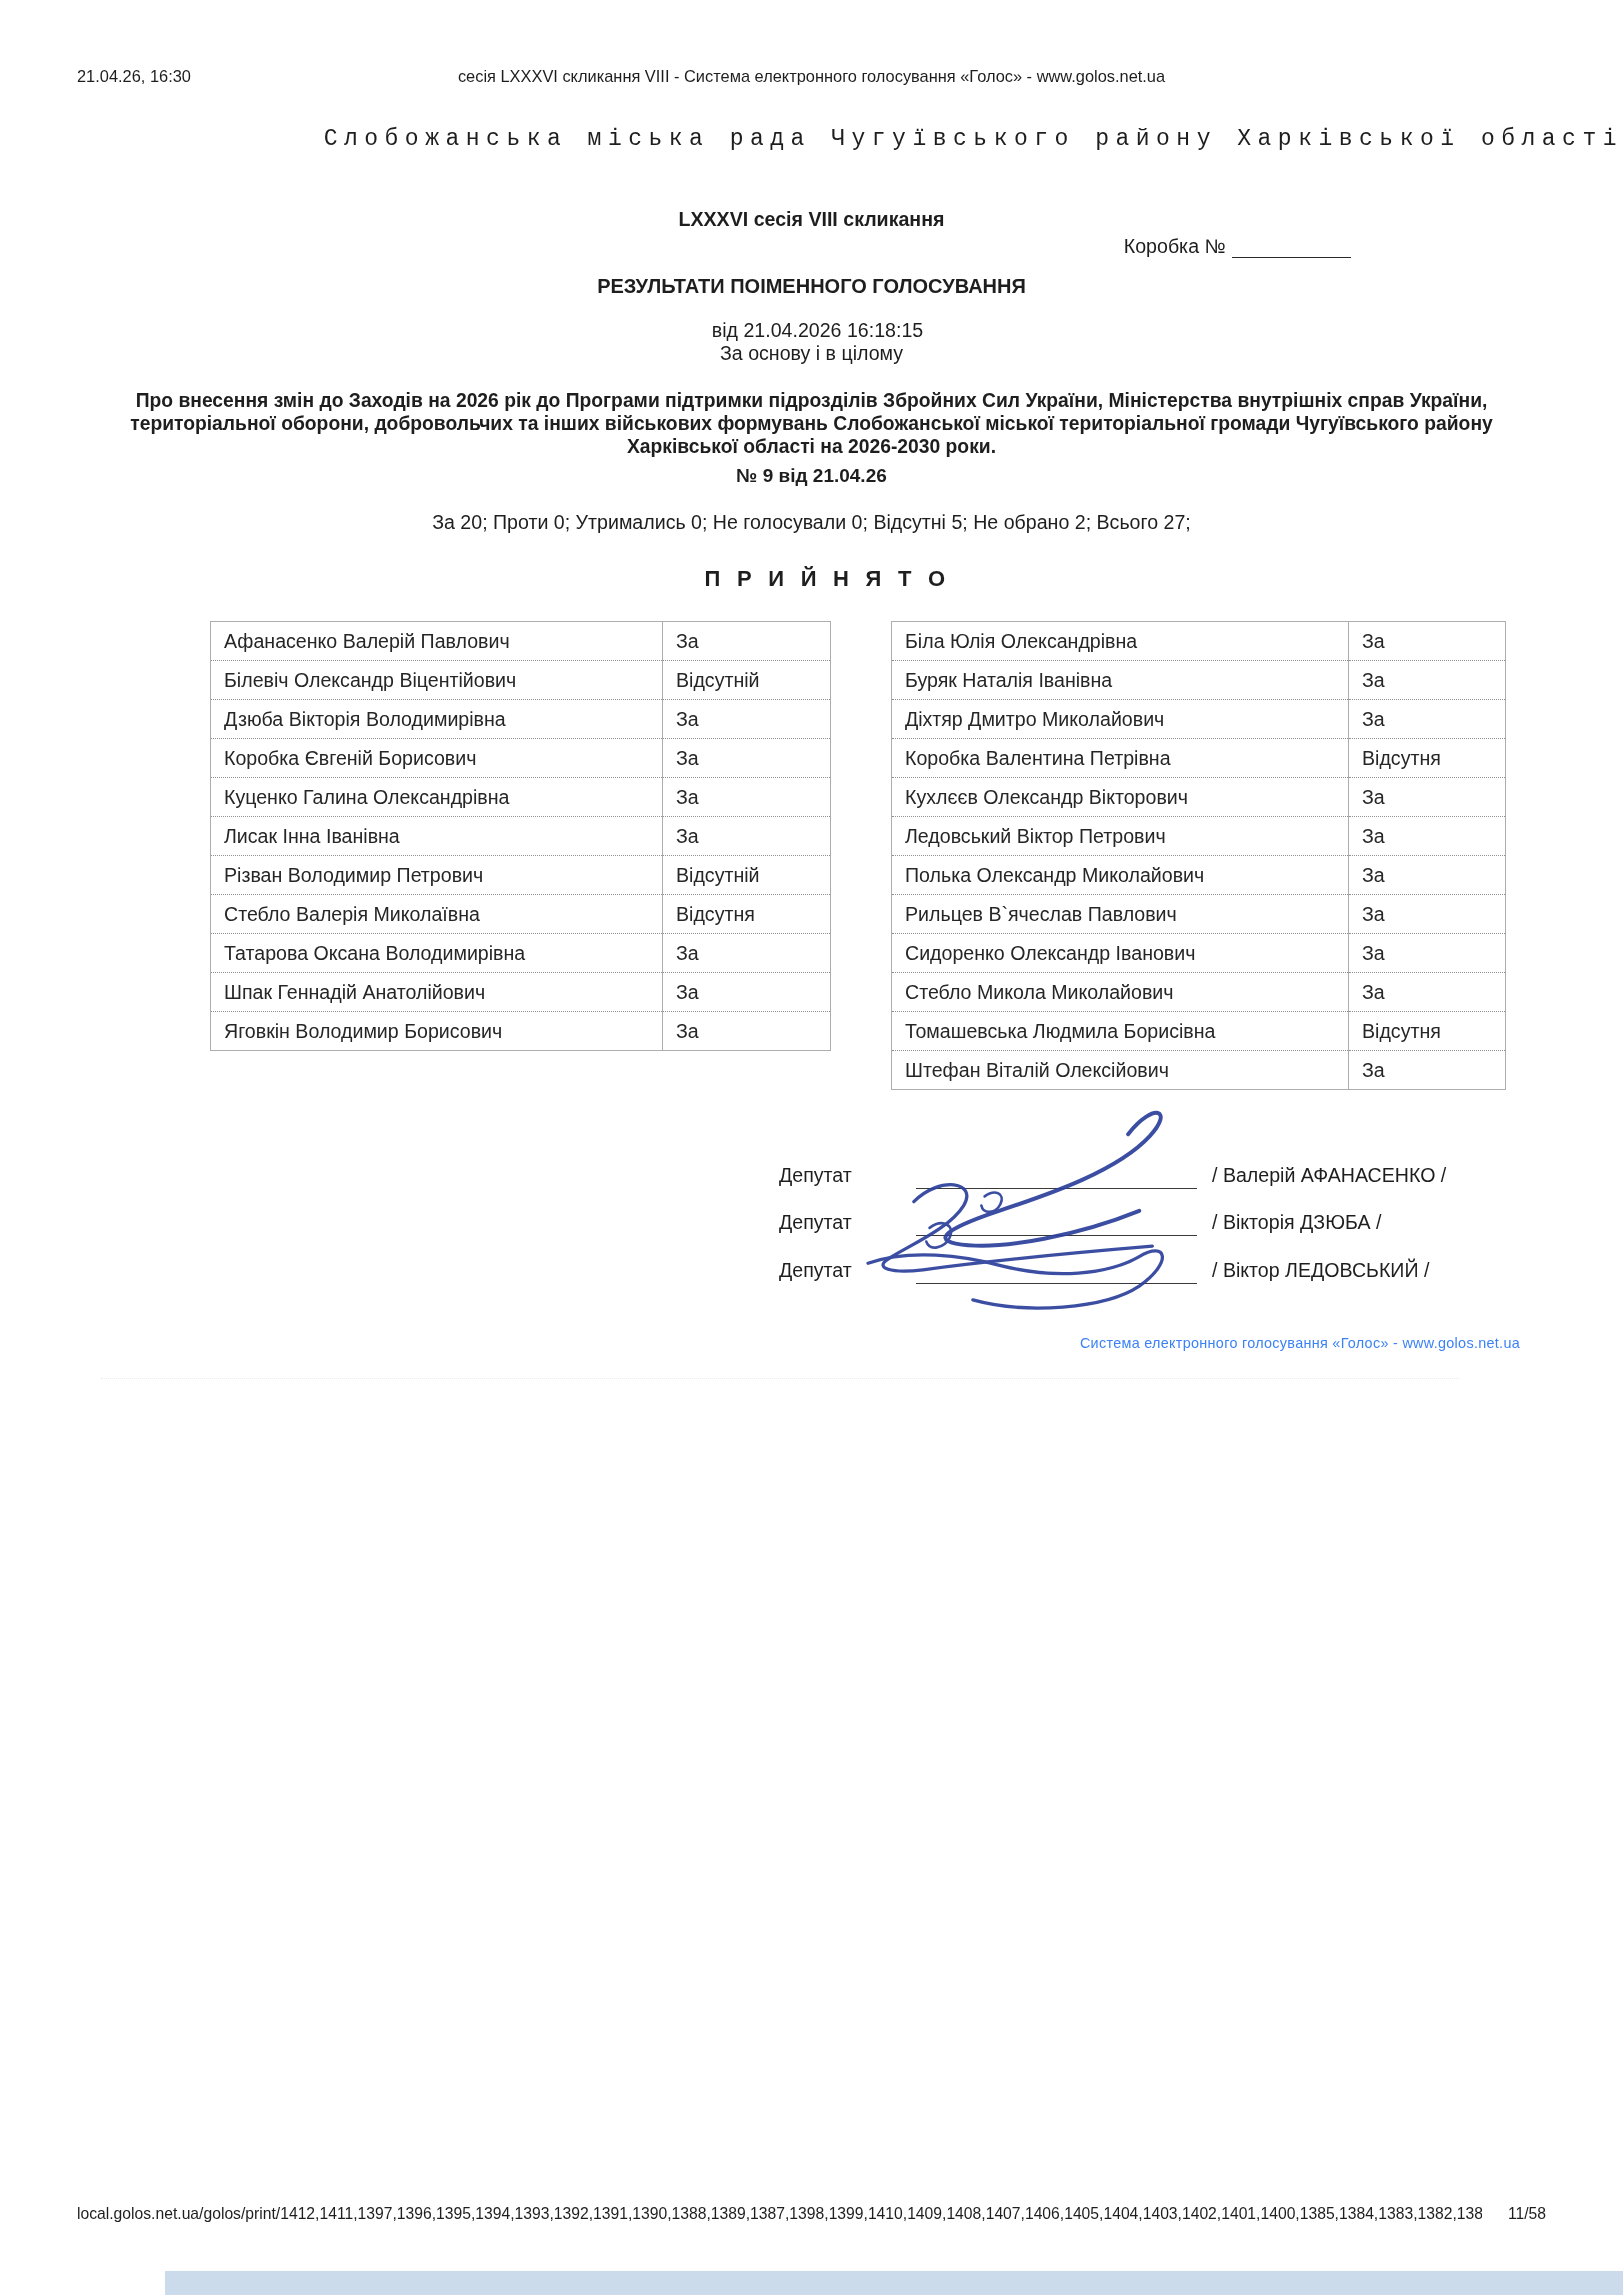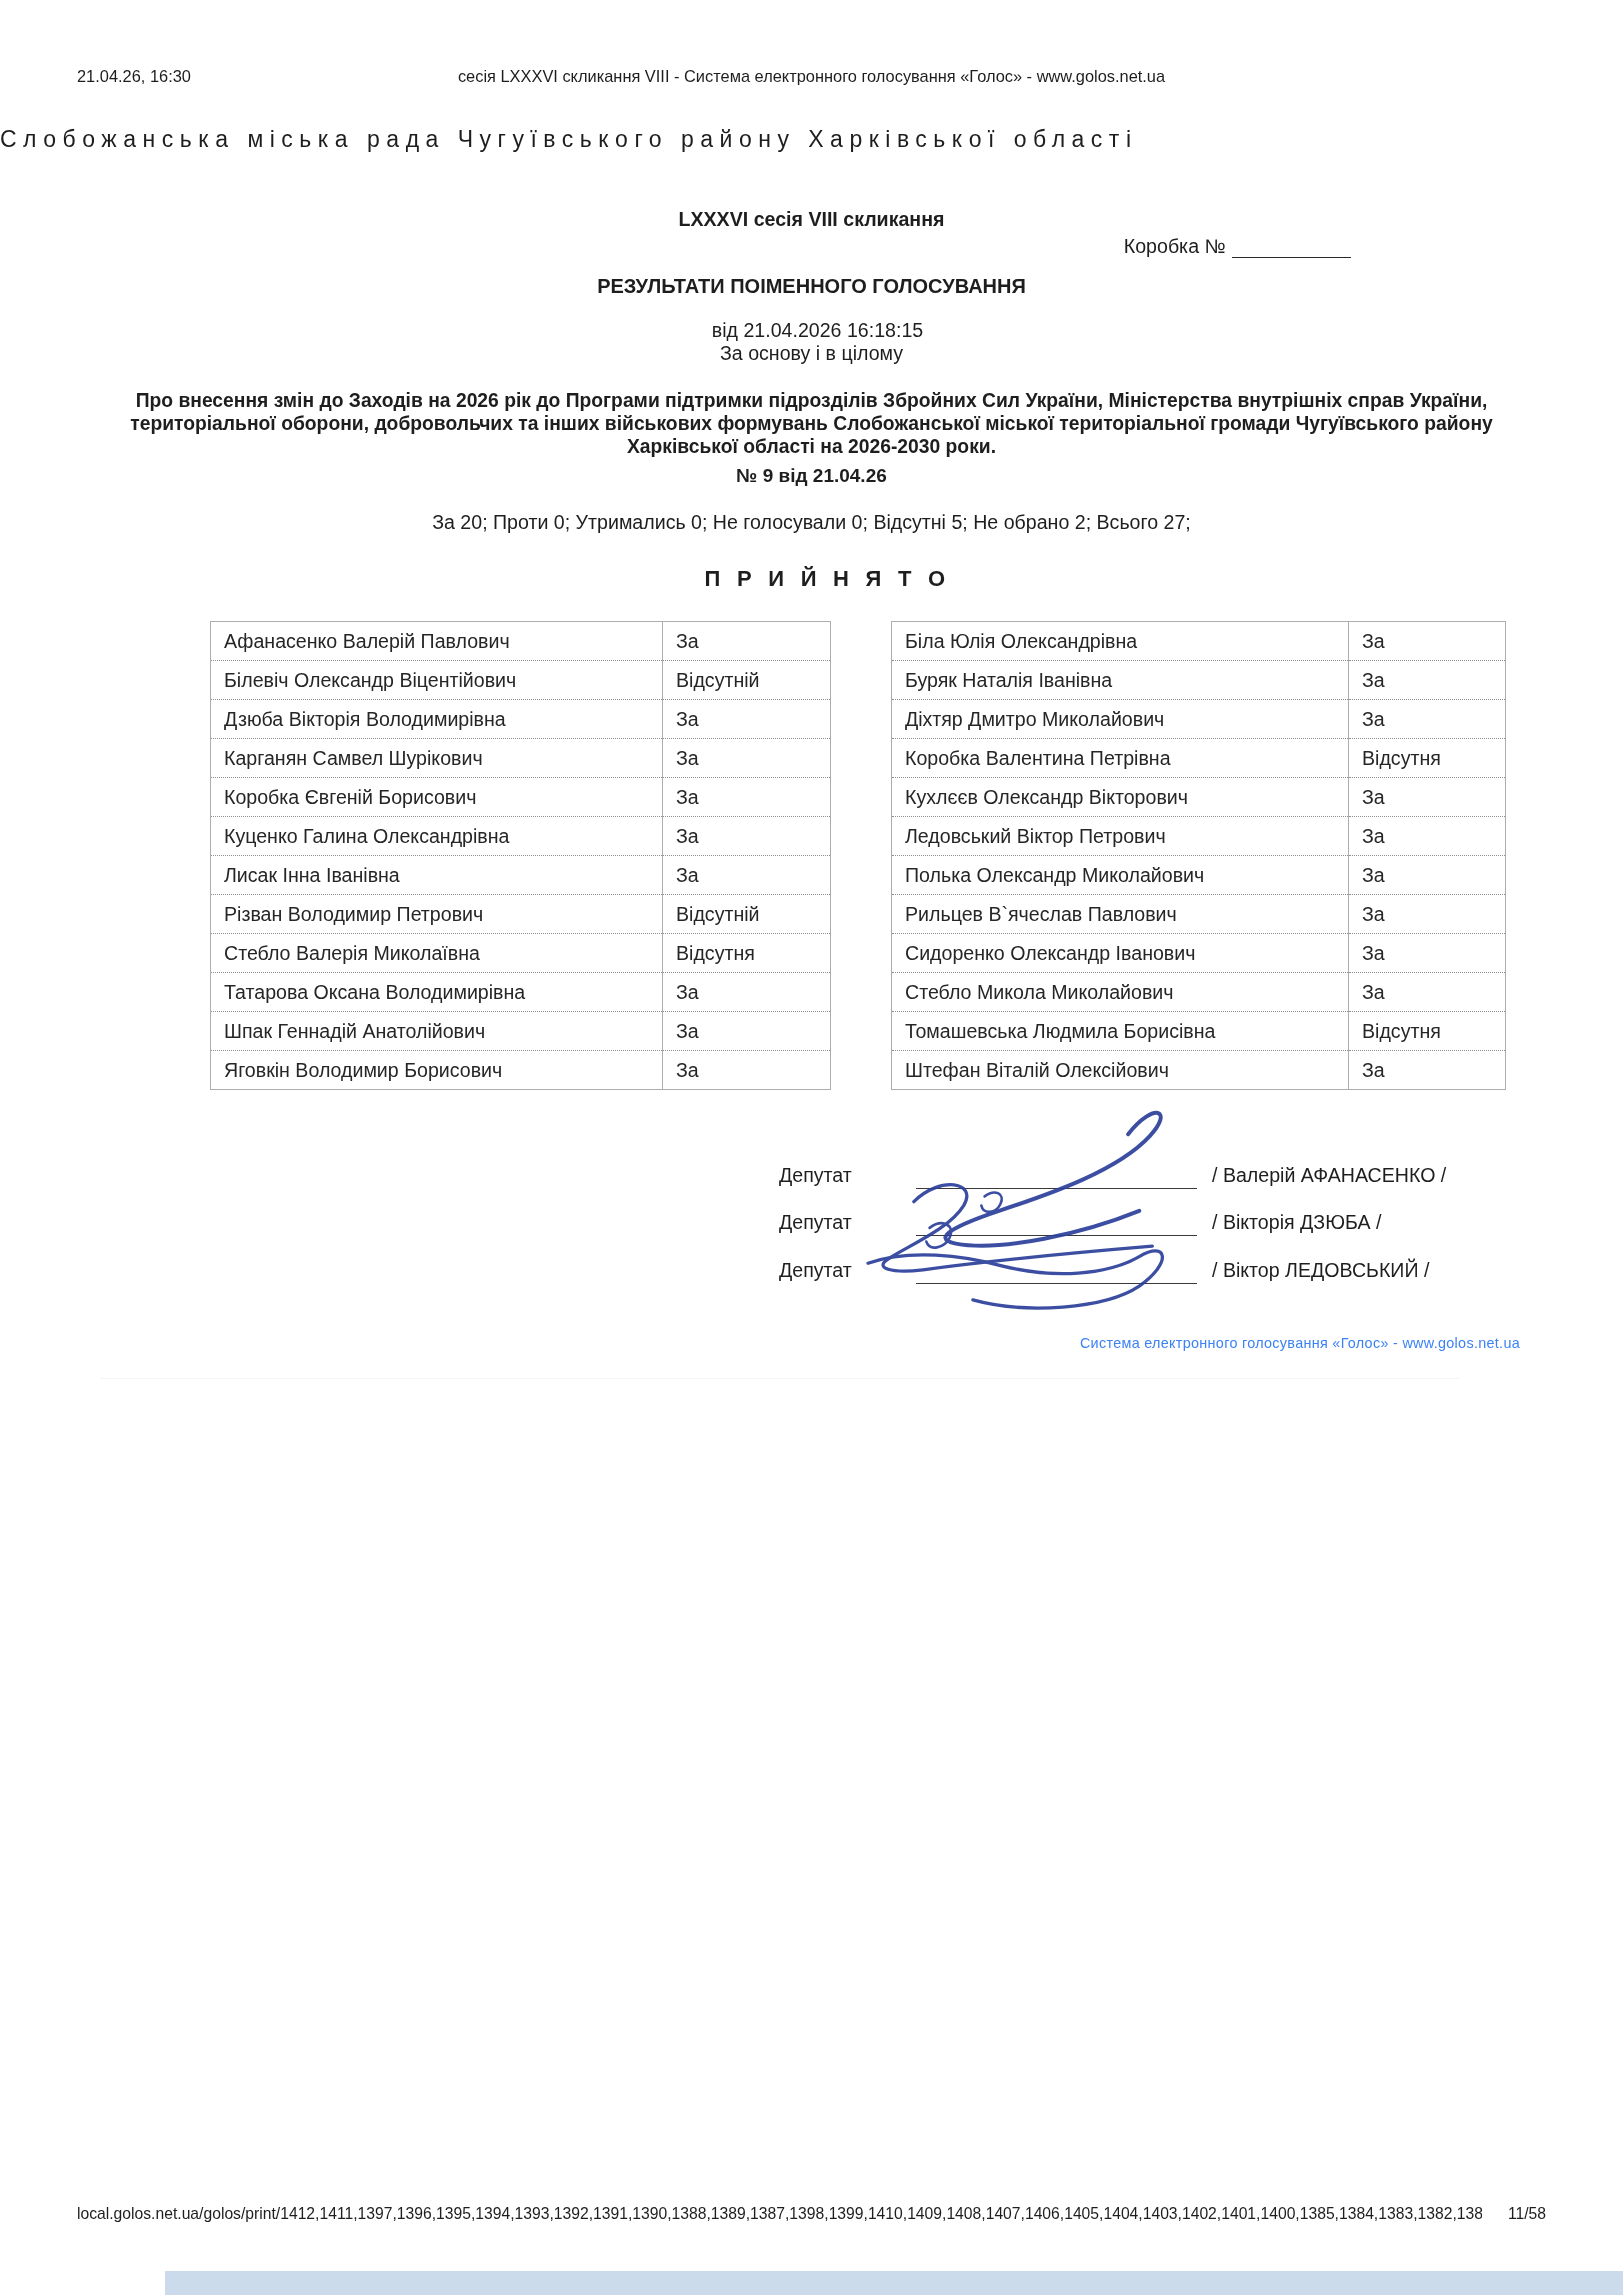--- a/index.html
+++ b/index.html
@@ -14,21 +14,21 @@
     overflow:hidden;
   }
 
   
   .print-header { position:absolute; top:67px; left:77px; right:77px; height:21px; font-size:16.4px; }
   .ph-left  { position:absolute; left:0; top:0; white-space:nowrap; }
   .ph-center{ display:block; text-align:center; }
 
   .council-title {
     position:absolute; top:126px; left:0; right:0;
-    text-align:left; font-size:23px; letter-spacing:6.5px; font-weight:400;
+    text-align:right; font-size:23px; letter-spacing:6.5px; font-weight:400;font-family:Liberation Mono, monospace;
   }
   .session-title {
     position:absolute; top:208px; left:0; right:0;
     text-align:center; font-size:19.6px; font-weight:700;
   }
   .decision-row {
     position:absolute; top:234px; right:272px;
     display:flex; align-items:flex-end; font-size:19.6px;
   }
   .decision-blank {
@@ -142,24 +142,20 @@
           </tr>
           <tr>
             <td class="name-cell">Білевіч Олександр Віцентійович</td>
             <td class="vote-cell">Відсутній</td>
           </tr>
           <tr>
             <td class="name-cell">Дзюба Вікторія Володимирівна</td>
             <td class="vote-cell">За</td>
           </tr>
           <tr>
-            <td class="name-cell">Карганян Самвел Шурікович</td>
-            <td class="vote-cell">За</td>
-          </tr>
-          <tr>
             <td class="name-cell">Коробка Євгеній Борисович</td>
             <td class="vote-cell">За</td>
           </tr>
           <tr>
             <td class="name-cell">Куценко Галина Олександрівна</td>
             <td class="vote-cell">За</td>
           </tr>
           <tr>
             <td class="name-cell">Лисак Інна Іванівна</td>
             <td class="vote-cell">За</td>

